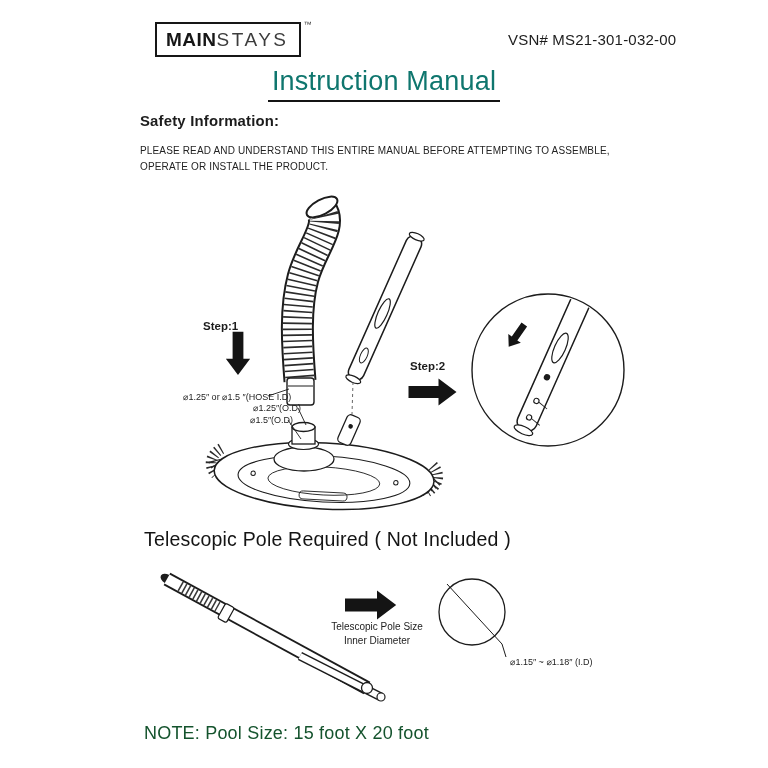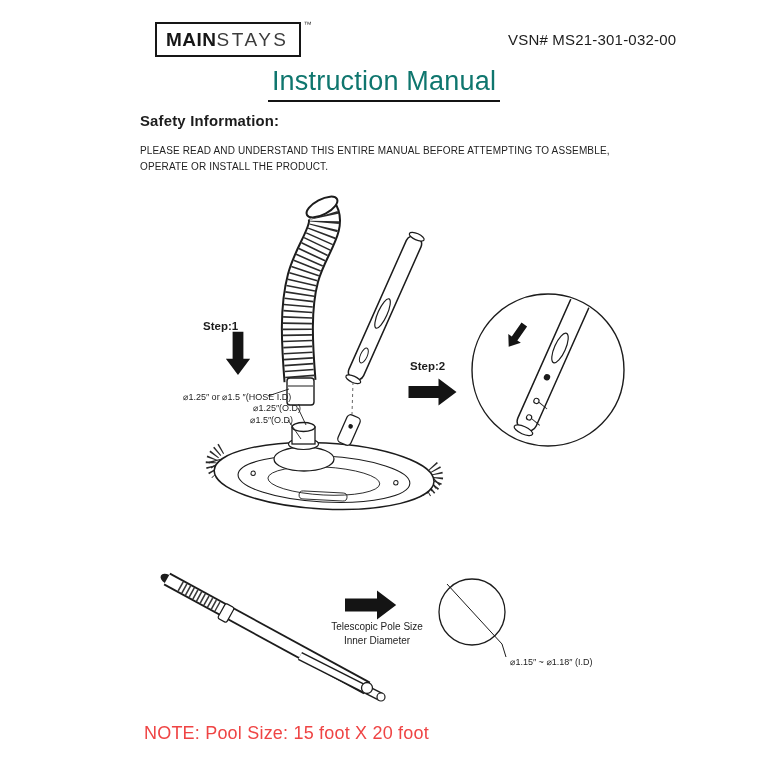--- a/index.html
+++ b/index.html
@@ -27,21 +27,21 @@
   .safety-body {
     position:absolute; left:140px; top:143px; width:505px; font-size:10px;
     line-height:1.55; letter-spacing:0.15px; margin:0; color:#232323;
   }
   .pole-heading {
     position:absolute; left:144px; top:528px; font-size:19.5px; font-weight:400;
     letter-spacing:0.2px; margin:0; color:#141414;
   }
   .note {
     position:absolute; left:144px; top:723px; font-size:18px; font-weight:400;
-    letter-spacing:0.2px; color:#ef4444;
+    letter-spacing:0.2px; color:#14532d;
   }
   svg.diagram { position:absolute; left:0; display:block; }
   #assembly-svg { top:178px; }
   #pole-svg { top:558px; }
   svg text { font-family:"Liberation Sans", sans-serif; fill:#1c1c1c; }
   .lbl { font-size:9px; }
   .lbl-mid { font-size:10px; }
   .step { font-size:11.5px; font-weight:700; }
 </style>
 </head>
@@ -140,20 +140,21 @@
           <line x1="2.6" y1="76" x2="13" y2="79" stroke="#1c1c1c" stroke-width="0.9"></line>
           <ellipse cx="0" cy="90" rx="10" ry="3.8" fill="#ffffff" stroke="#1c1c1c" stroke-width="1.2"></ellipse>
         </g>
         <g transform="translate(517 157) rotate(125) scale(0.85)">
           <polygon points="-15,-4 5,-4 5,-9 17,0 5,9 5,4 -15,4" fill="#141414"></polygon>
         </g>
       </g>
     </g>
   </svg>
 
+  <h2 class="pole-heading">Telescopic Pole Required ( Not Included )</h2>
 
   <svg id="pole-svg" class="diagram" width="768" height="158" viewBox="0 0 768 158">
 
     <g>
       <ellipse cx="167" cy="21" rx="7" ry="4.5" transform="rotate(30 167 21)" fill="#1c1c1c"></ellipse>
       <path d="M167 21 L367 130" stroke="#1c1c1c" stroke-width="14" fill="none"></path>
       <path d="M167 21 L367 130" stroke="#ffffff" stroke-width="10.5" fill="none"></path>
       <path d="M180 28 L218 49" stroke="#3a3a3a" stroke-width="10.5" stroke-dasharray="1.6 2.6" fill="none"></path>
       <g transform="translate(226 55) rotate(29)">
         <rect x="-5" y="-8.5" width="10" height="17" rx="2" fill="#ffffff" stroke="#1c1c1c" stroke-width="1.2"></rect>

